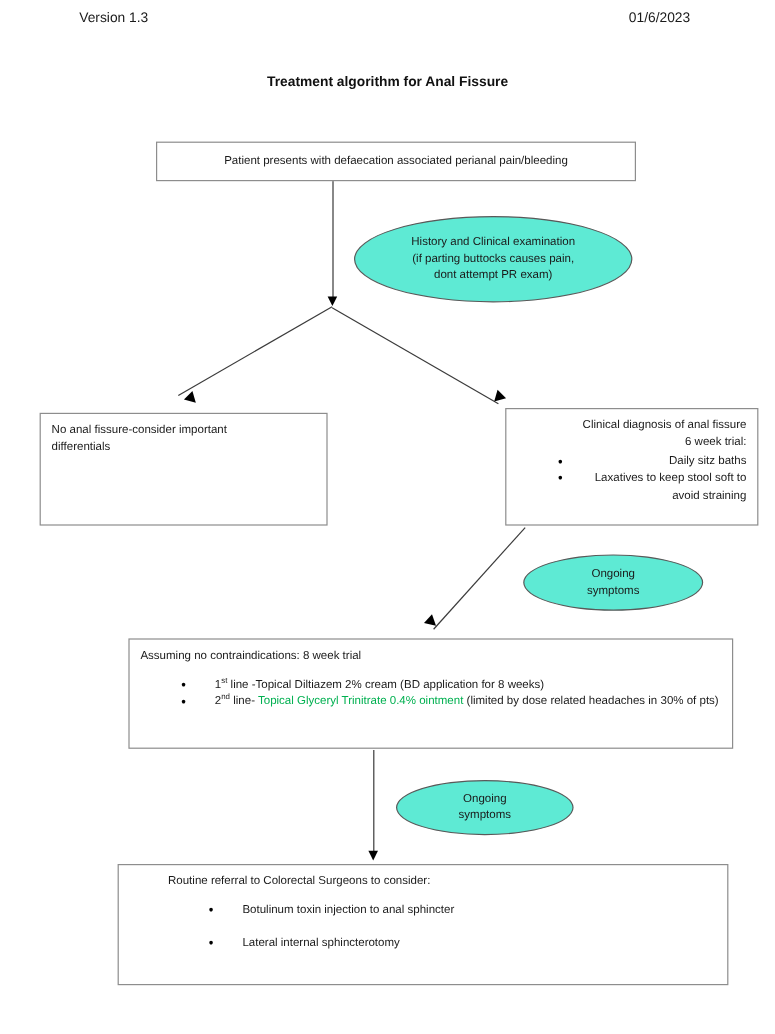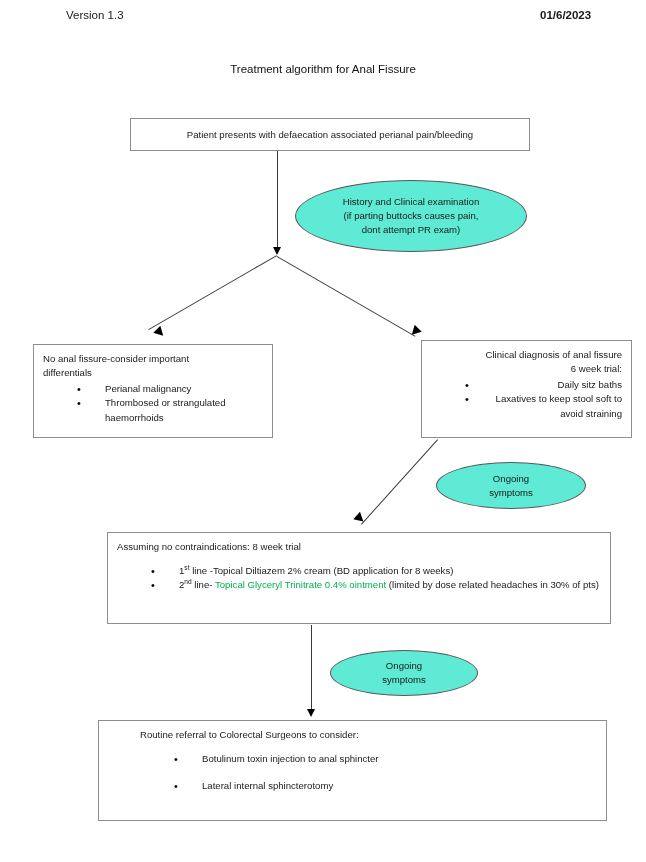--- a/index.html
+++ b/index.html
@@ -22,30 +22,30 @@
   }
 
   
   .hdr {
     position: absolute;
     font-size: 11.5px;
     color: #1a1a1a;
     white-space: nowrap;
   }
   #version-label { left: 66px; top: 9px; }
-  #date-label    { left: 540px; top: 9px; font-weight: bold; }
+  #date-label    { left: 524px; top: 9px; }
 
   #page-title {
     position: absolute;
     left: 0;
     top: 63px;
     width: 646px;
     text-align: center;
     font-size: 11.5px;
-    font-weight: normal;
+    font-weight: bold;
     color: #111111;
   }
 
   
   .box {
     position: absolute;
     box-sizing: border-box;
     border: 1px solid #8d8d8d;
     background: #ffffff;
     font-size: 9.6px;
@@ -193,24 +193,20 @@
 
   <div class="diag" id="conn-diag-left"></div>
   <div class="arrow-tip" id="conn-tip-left"></div>
   <div class="diag" id="conn-diag-right"></div>
   <div class="arrow-tip" id="conn-tip-right"></div>
 
   <div class="box" id="box-no-fissure">
     <div class="pad">
       <p>No anal fissure-consider important</p>
       <p>differentials</p>
-      <ul class="bullets">
-        <li>Perianal malignancy</li>
-        <li>Thrombosed or strangulated haemorrhoids</li>
-      </ul>
     </div>
   </div>
 
   <div class="box" id="box-diagnosis">
     <div class="pad">
       <p>Clinical diagnosis of anal fissure</p>
       <p>6 week trial:</p>
       <ul class="bullets">
         <li>Daily sitz baths</li>
         <li>Laxatives to keep stool soft to avoid straining</li>

